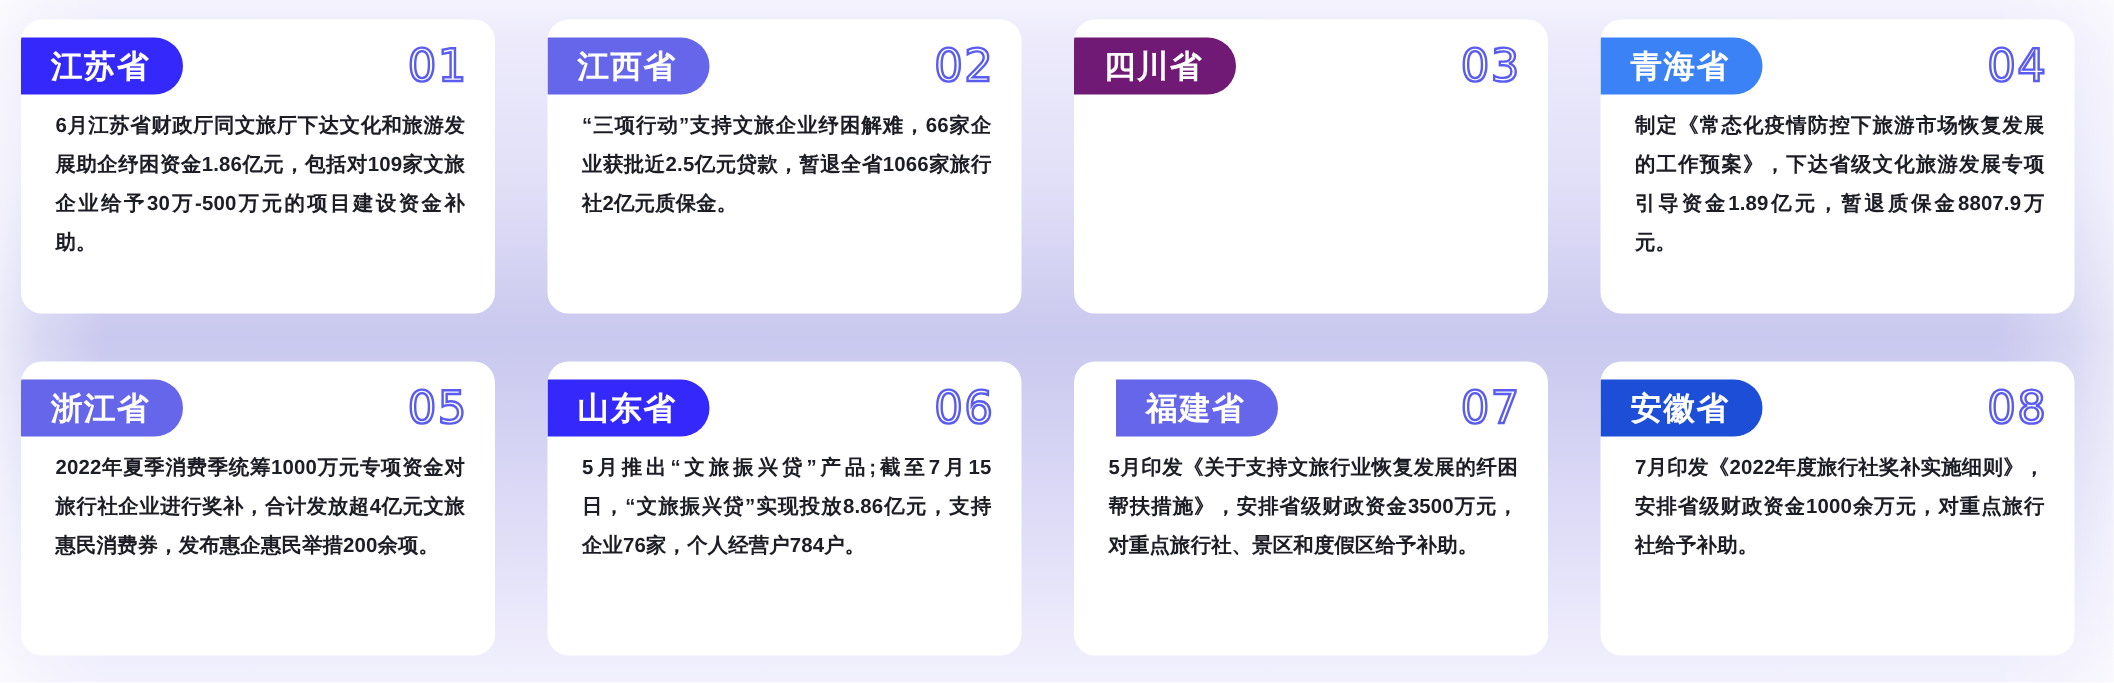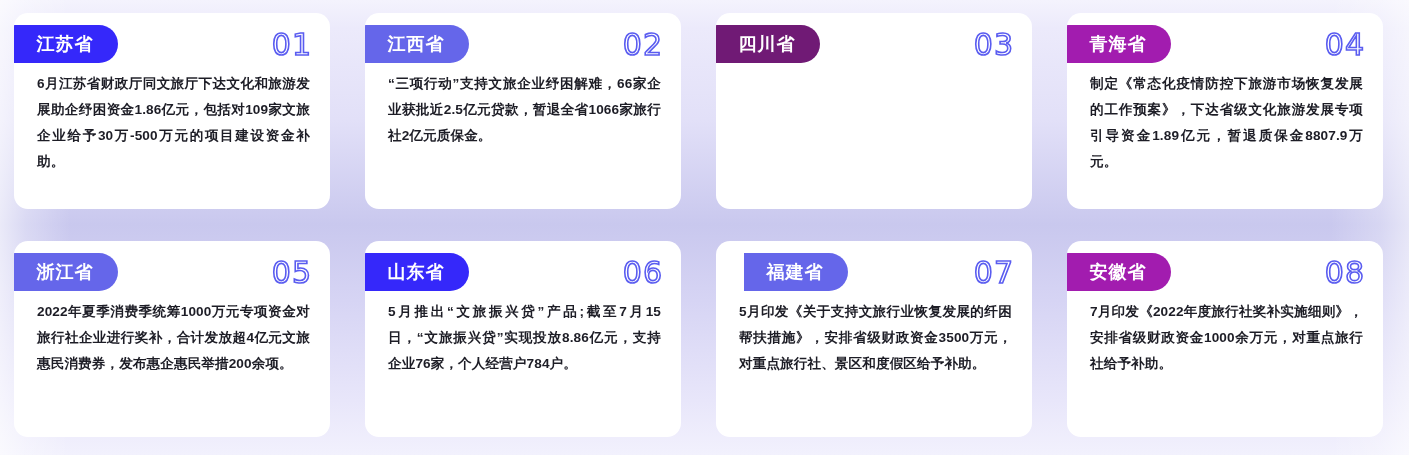--- a/index.html
+++ b/index.html
@@ -80,21 +80,21 @@
     padding: 0 22px 0 20px;
     border-radius: 0 19px 19px 0;
     display: flex;
     align-items: center;
     justify-content: center;
     box-sizing: border-box;
   }
 
   .badge-text {
     color: #ffffff;
-    font-size: 18px;
+    font-size: 21px;
     font-weight: 700;
     letter-spacing: 1px;
     line-height: 1;
     white-space: nowrap;
   }
 
   .card-number {
     position: absolute;
     right: 18px;
     top: 14px;
@@ -148,21 +148,21 @@
       <div class="card-head">
         <div class="badge" style="background-color: #701a75;">
           <span class="badge-text">四川省</span>
         </div>
         <div class="card-number" style="-webkit-text-stroke-color: rgb(90, 92, 240);">03</div>
       </div>
     </div>
 
     <div class="card">
       <div class="card-head">
-        <div class="badge" style="background-color: #a21caf; text-align: right;">
+        <div class="badge" style="background-color: #3b82f6; text-align: right;">
           <span class="badge-text">青海省</span>
         </div>
         <div class="card-number" style="-webkit-text-stroke-color: rgb(90, 92, 240);">04</div>
       </div>
       <div class="card-body">制定《常态化疫情防控下旅游市场恢复发展的工作预案》，下达省级文化旅游发展专项引导资金1.89亿元，暂退质保金8807.9万元。</div>
     </div>
 
     <div class="card">
       <div class="card-head">
         <div class="badge" style="background-color: rgb(101, 102, 234);">
@@ -188,21 +188,21 @@
         <div class="badge" style="background-color: rgb(101, 102, 234); margin-left: 28px;">
           <span class="badge-text">福建省</span>
         </div>
         <div class="card-number" style="-webkit-text-stroke-color: rgb(90, 92, 240);">07</div>
       </div>
       <div class="card-body">5月印发《关于支持文旅行业恢复发展的纤困帮扶措施》，安排省级财政资金3500万元，对重点旅行社、景区和度假区给予补助。</div>
     </div>
 
     <div class="card">
       <div class="card-head">
-        <div class="badge" style="background-color: #a21caf;">
+        <div class="badge" style="background-color: #1d4ed8;">
           <span class="badge-text">安徽省</span>
         </div>
         <div class="card-number" style="-webkit-text-stroke-color: rgb(90, 92, 240);">08</div>
       </div>
       <div class="card-body">7月印发《2022年度旅行社奖补实施细则》，安排省级财政资金1000余万元，对重点旅行社给予补助。</div>
     </div>
 
   </div>
 </div>
 

